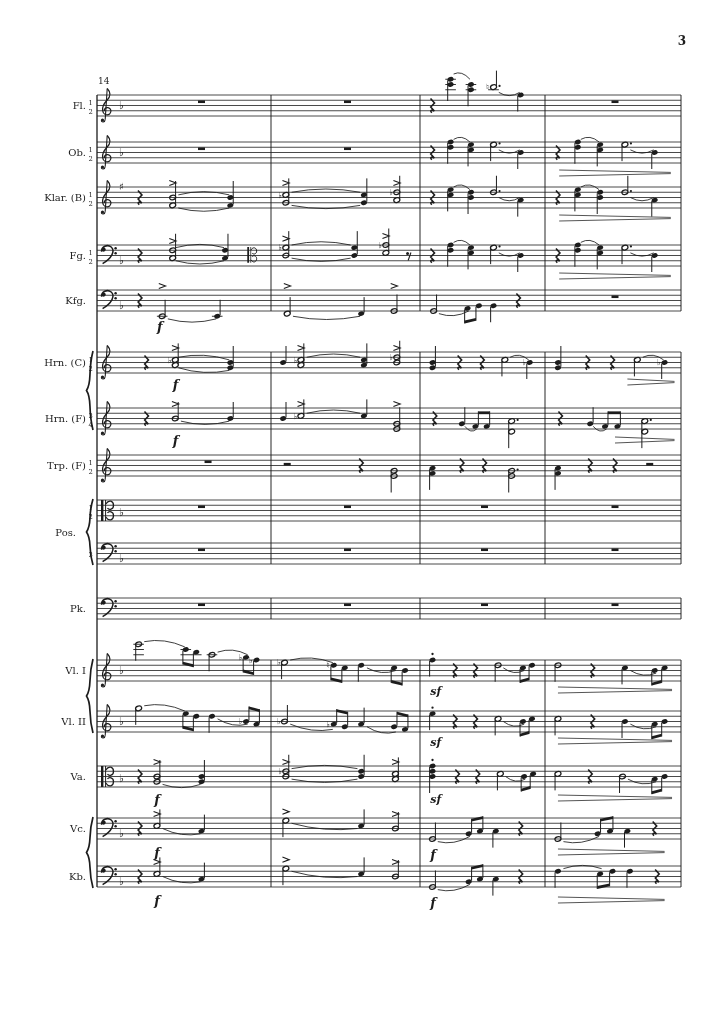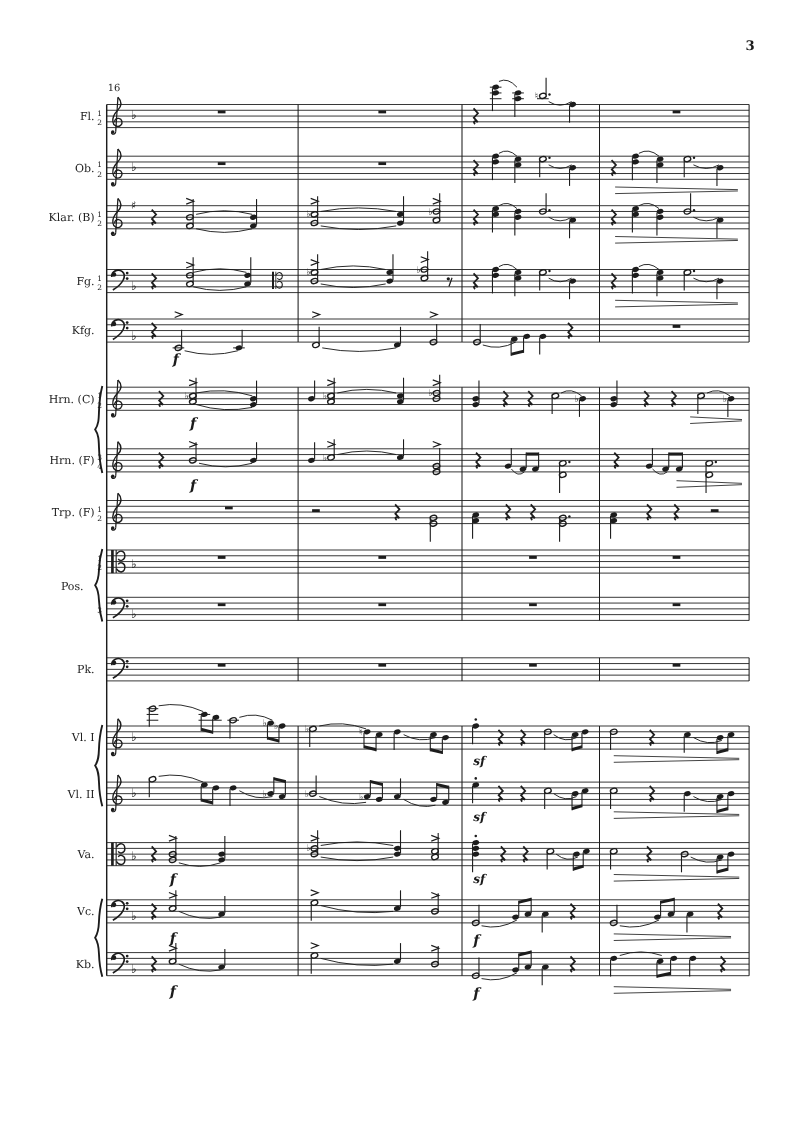--- a/index.html
+++ b/index.html
@@ -7,21 +7,21 @@
         font-family:"DejaVu Serif", serif;color:#1c1c1c;}
   .page-number{position:absolute;top:34px;right:40px;font-size:12px;font-weight:bold;}
   .measure-number{position:absolute;top:76px;left:98px;font-size:9px;}
   svg{position:absolute;left:0;top:0;}
 </style>
 </head>
 <body>
 
 <div class="page">
   <div class="page-number">3</div>
-  <div class="measure-number">16</div>
+  <div class="measure-number">14</div>
   <svg id="score" width="726" height="1024" viewBox="0 0 726 1024">
       <path d="M 93 351 C 87.5 372.725 92.5 381.5 86.5 390.5 C 92.5 399.5 87.5 408.275 93 430" fill="none" stroke="#1c1c1c" stroke-width="1.7"></path>
       <path d="M 93 499 C 87.5 517.15 92.5 523 86.5 532 C 92.5 541 87.5 546.85 93 565" fill="none" stroke="#1c1c1c" stroke-width="1.7"></path>
       <text x="76" y="536" text-anchor="end" font-size="10" font-family="&quot;DejaVu Serif&quot;, serif" fill="#1c1c1c">Pos.</text>
       <path d="M 93 659 C 87.5 679.35 92.5 687 86.5 696 C 92.5 705 87.5 712.65 93 733" fill="none" stroke="#1c1c1c" stroke-width="1.7"></path>
       <path d="M 93 817 C 87.5 836.525 92.5 843.5 86.5 852.5 C 92.5 861.5 87.5 868.475 93 888" fill="none" stroke="#1c1c1c" stroke-width="1.7"></path>
       <line x1="97" y1="95" x2="97" y2="887" stroke="#1c1c1c" stroke-width="1.3"></line>
       <g>
         <line x1="271" y1="95" x2="271" y2="311" stroke="#1c1c1c" stroke-width="0.95"></line>
         <line x1="271" y1="352" x2="271" y2="564" stroke="#1c1c1c" stroke-width="0.95"></line>

